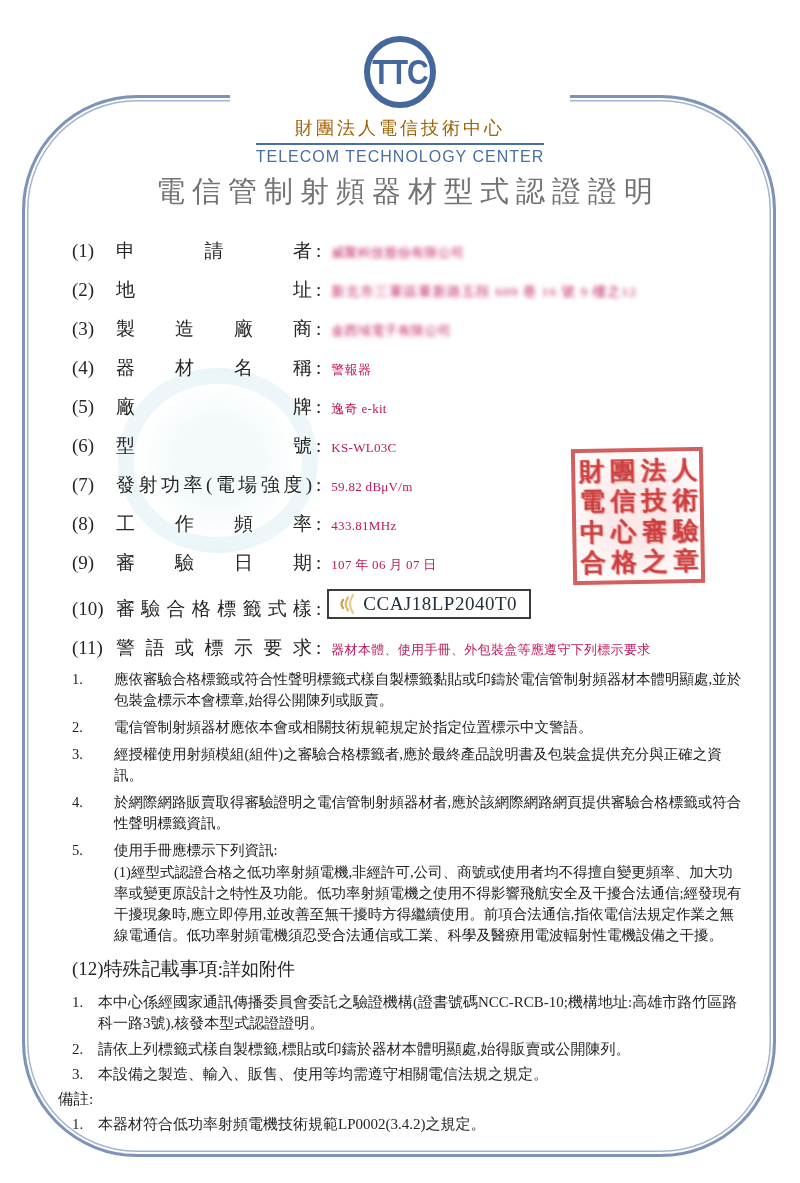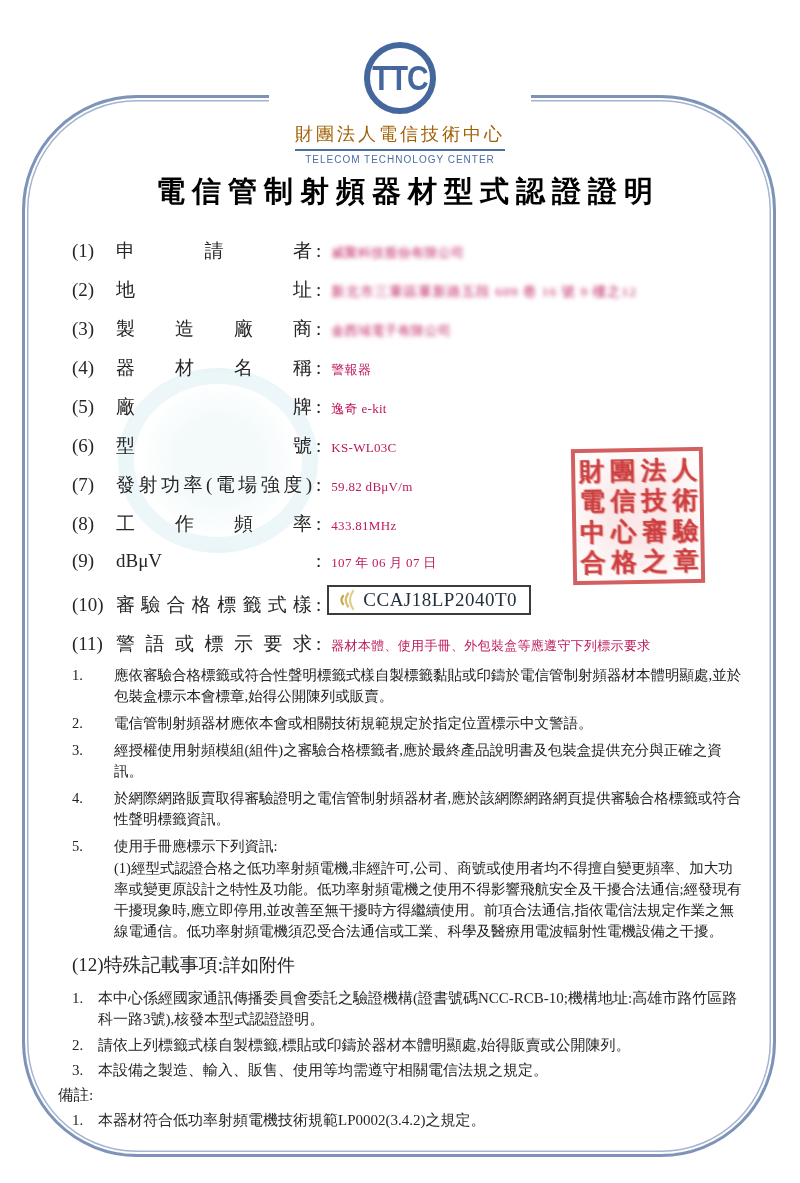--- a/index.html
+++ b/index.html
@@ -17,40 +17,40 @@
     pointer-events:none;
   }
   
   .watermark {
     position:absolute; left:118px; top:368px; width:200px; height:185px;
     border:16px solid rgba(130,200,210,0.14); border-radius:50%;
     background:radial-gradient(circle, rgba(150,210,215,0.10) 40%, rgba(150,210,215,0) 70%);
     pointer-events:none;
   }
   
-  .header { position:absolute; top:42px; left:0; right:0; display:flex; justify-content:center; z-index:2; }
+  .header { position:absolute; top:36px; left:0; right:0; display:flex; justify-content:center; z-index:2; }
   .logo-box { background:#fff; padding:0 26px 4px; text-align:center; }
   .logo-circle {
     width:72px; height:72px; margin:0 auto 8px; border:6px solid #44679e; border-radius:50%;
     display:flex; align-items:center; justify-content:center;
   }
   .logo-circle span {
     font-family:"Liberation Sans","DejaVu Sans",sans-serif; font-weight:bold;
     font-size:30px; letter-spacing:-1px; color:#44679e; transform:scaleY(1.15);
   }
   .org-zh { font-size:18px; letter-spacing:3px; color:#a16207; margin-bottom:3px; white-space:nowrap; }
   .org-en {
-    font-family:"Liberation Sans","DejaVu Sans",sans-serif; font-size:10px; letter-spacing:1px;
+    font-family:"Liberation Sans","DejaVu Sans",sans-serif; font-size:16px; letter-spacing:1px;
     color:#4b6ea4; border-top:2px solid #4b6ea4; padding-top:3px; white-space:nowrap;
   }
   
   .content { position:absolute; left:72px; right:56px; top:172px; z-index:1; }
   .title {
-    text-align:center; font-size:29px; font-weight:bold; letter-spacing:7px;
-    color:#000000; margin-bottom:26px; white-space:nowrap;
+    text-align:center; font-size:29px; font-weight:normal; letter-spacing:7px;
+    color:#737373; margin-bottom:26px; white-space:nowrap;
   }
   .row { display:flex; align-items:baseline; margin-bottom:13px; font-size:19px; }
   .row .num { width:44px; flex:none; }
   .row .lbl {
     width:196px; flex:none; display:inline-block;
     text-align:justify; text-align-last:justify; text-justify:inter-character;
   }
   .row .colon { flex:none; margin:0 10px 0 4px; }
   .row .val { font-size:13px; color:#be185d; letter-spacing:0.3px; }
   .blurred { filter:blur(2.3px); color:#647890; font-size:15px; }
@@ -150,21 +150,21 @@
       <span class="val">59.82 dBμV/m</span>
     </div>
     <div class="row">
       <span class="num">(8)</span>
       <span class="lbl">工作頻率</span>
       <span class="colon">:</span>
       <span class="val">433.81MHz</span>
     </div>
     <div class="row">
       <span class="num">(9)</span>
-      <span class="lbl">dBμV</span>
+      <span class="lbl">審驗日期</span>
       <span class="colon">:</span>
       <span class="val">107 年 06 月 07 日</span>
     </div>
     <div class="row">
       <span class="num">(10)</span>
       <span class="lbl">審驗合格標籤式樣</span>
       <span class="colon">:</span>
       <span class="label-box">
         <svg class="rfwave" viewBox="0 0 26 22">
           <g fill="none" stroke="#c9a545" stroke-width="2.2" stroke-linecap="round">

